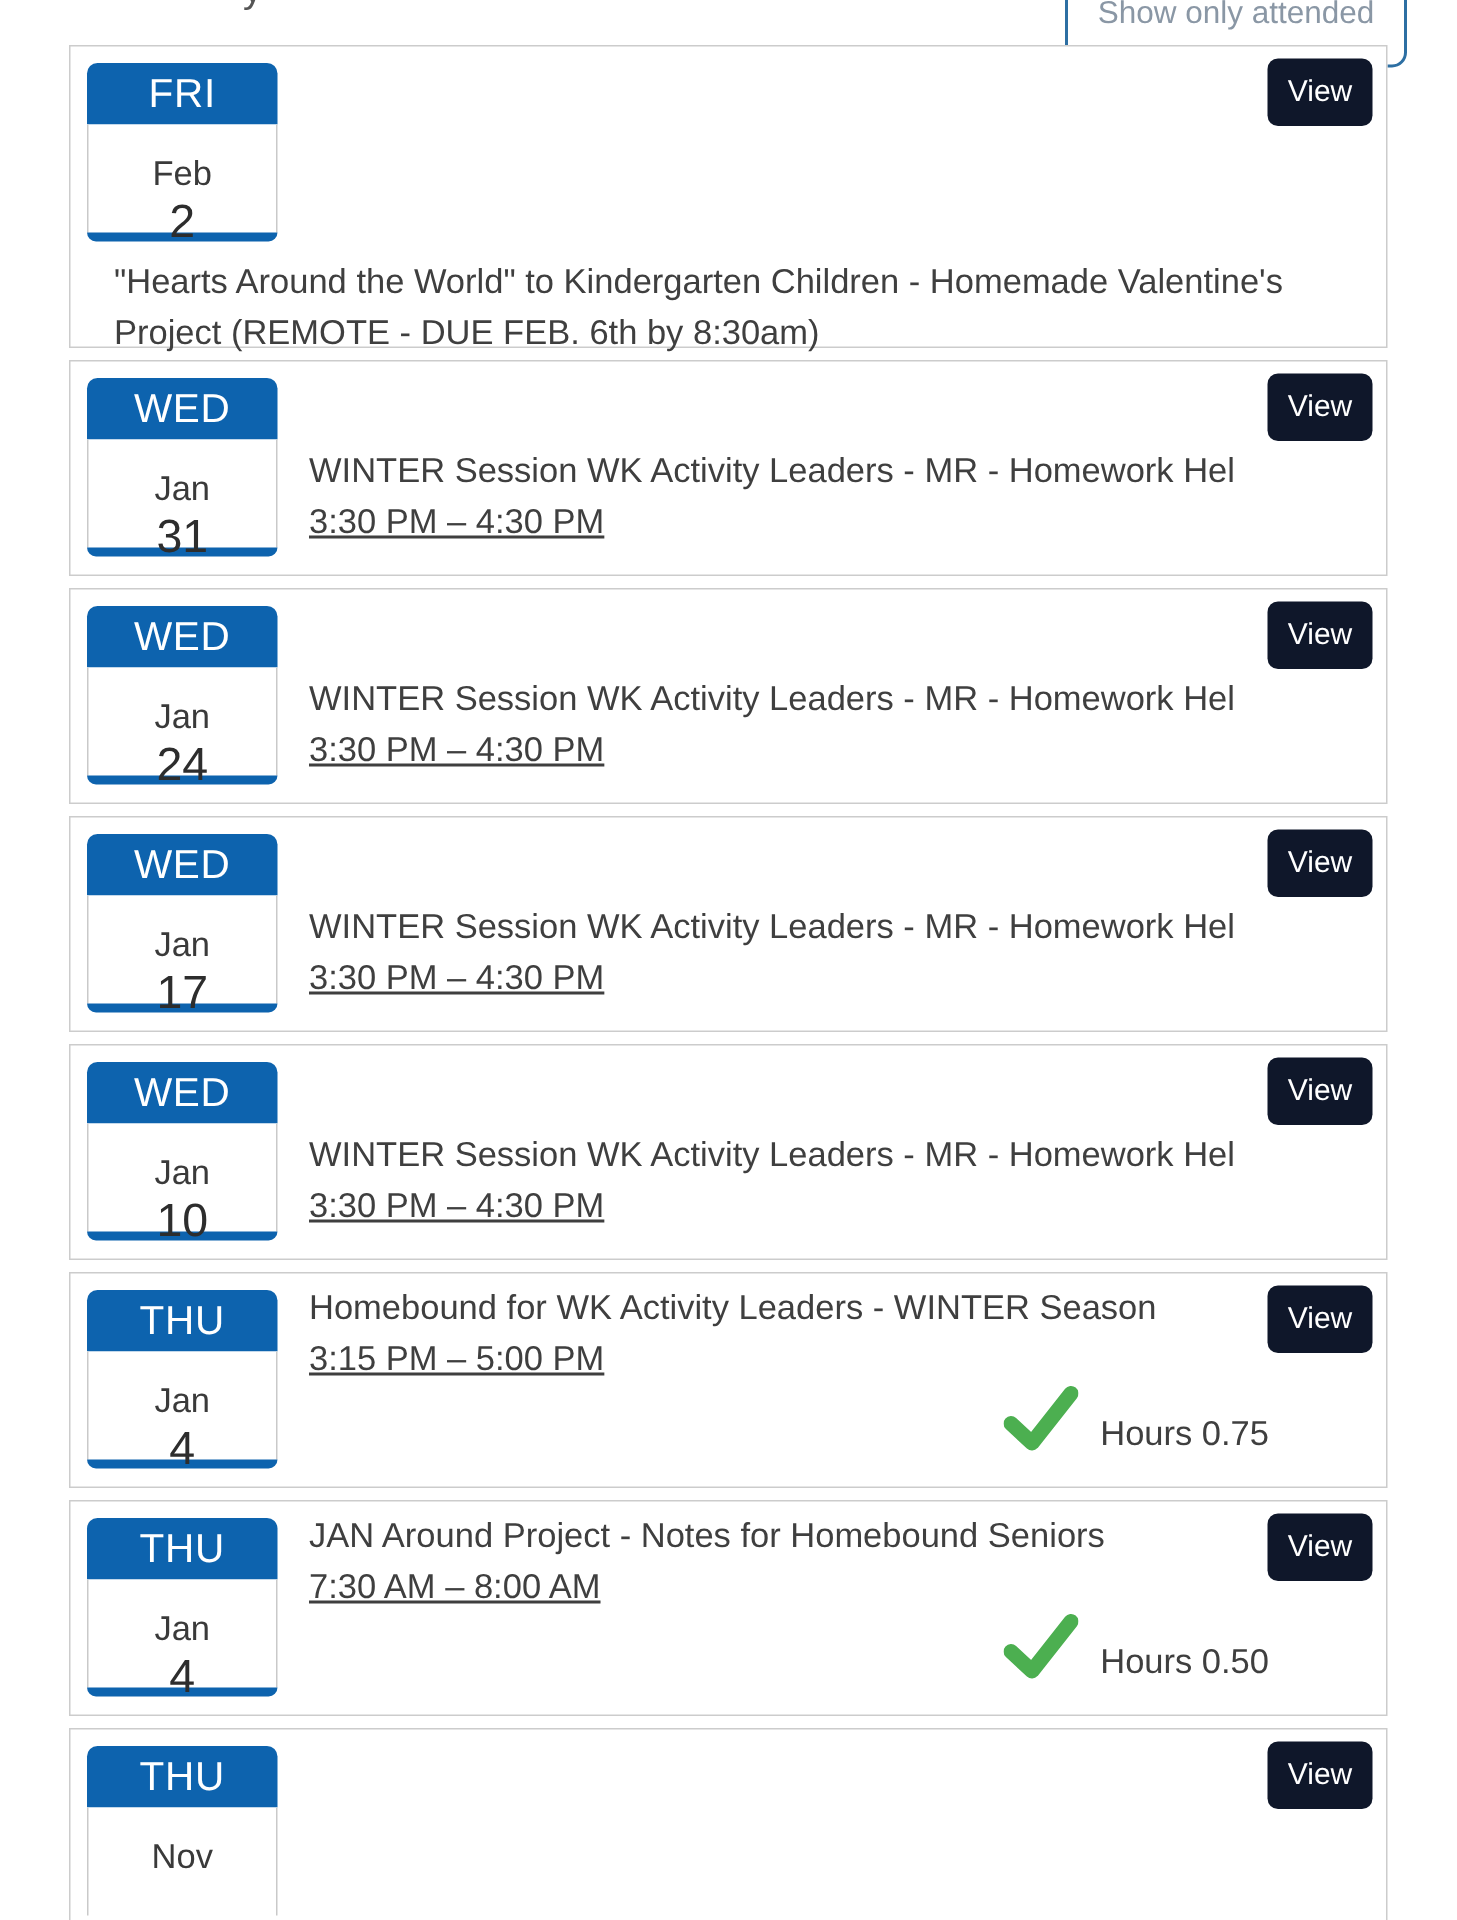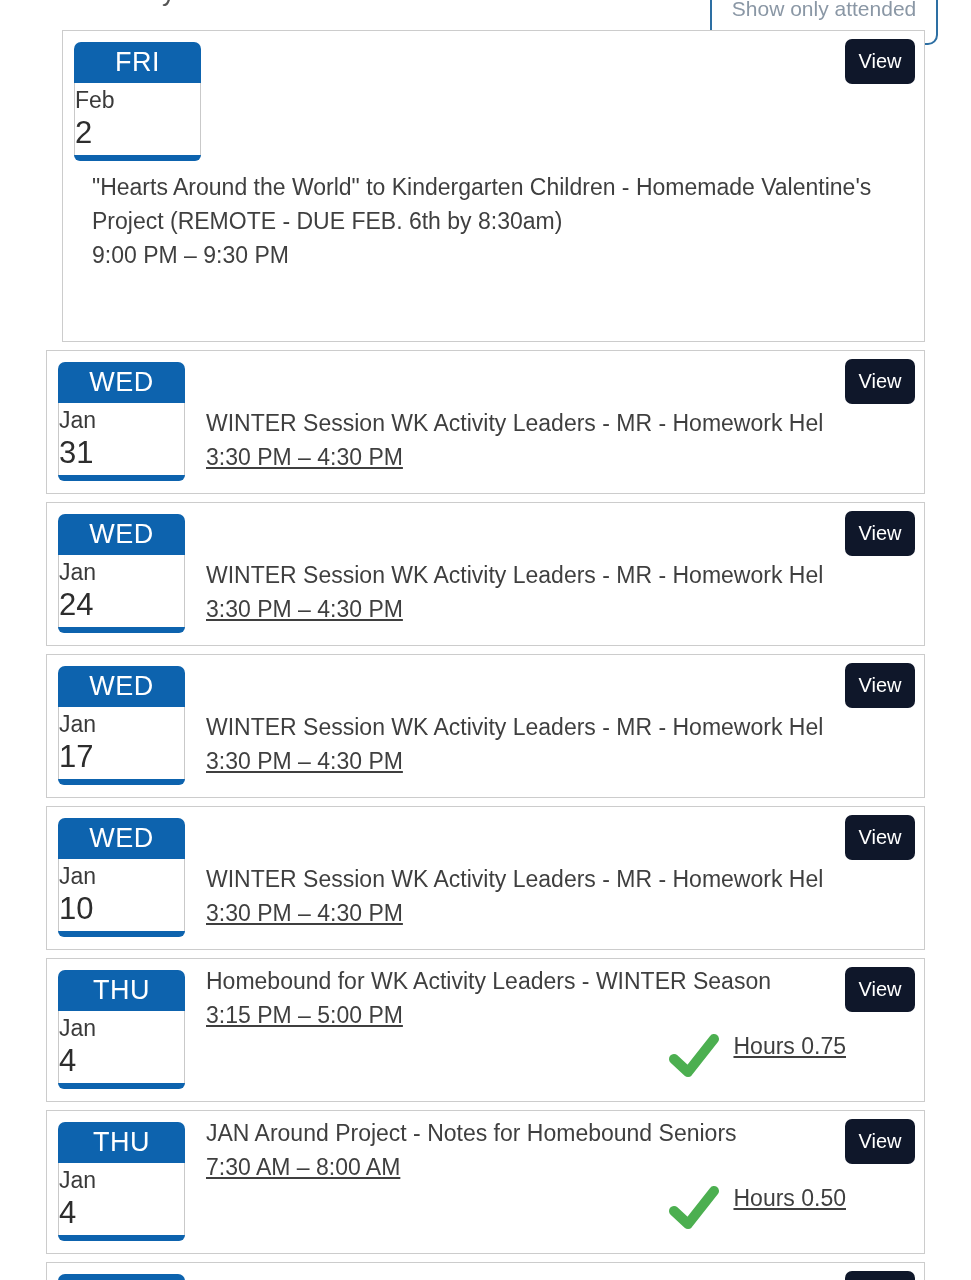--- a/index.html
+++ b/index.html
@@ -34,43 +34,43 @@
   .event-list {
     position: absolute; left: 46px; top: 30px; width: 879px;
   }
   .card {
     position: relative;
     background: #fff;
     border: 1px solid #cccccc;
     margin-bottom: 8px;
     height: 144px;
   }
-  .card--stacked { height: 312px; margin-left: 16px; }
+  .card--stacked { height: 202px; }
   .card--clipped { height: 160px; }
 
   
   .date-badge {
     position: absolute; left: 11px; top: 11px; width: 127px;
   }
   .badge-dow {
     height: 41px;
     background: var(--accent, #0d63ae);
     border-radius: 7px 7px 0 0;
     color: #fff;
     font-size: 27px;
     letter-spacing: 0.5px;
     display: flex; align-items: center; justify-content: center;
   }
   .badge-body {
     background: #fff;
     border-left: 1px solid #c9c9c9;
     border-right: 1px solid #c9c9c9;
     height: 72px;
-    text-align: left;
-    padding-top: 2px;
+    text-align: center;
+    padding-top: 17px;
   }
   .badge-month { font-size: 23px; color: #3a3a3a; line-height: 30px; }
   .badge-day   { font-size: 31px; color: #2d2d2d; line-height: 36px; }
   .badge-bar {
     height: 6px;
     background: var(--accent, #0d63ae);
     border-radius: 0 0 7px 7px;
   }
 
   
@@ -95,22 +95,21 @@
   .card--side.card--hours .time  { top: 39px; }
 
   .card--stacked .content {
     position: absolute; left: 29px; top: 139px; width: 822px;
   }
 
   
   .hours-row {
     display: none;
     position: absolute; top: 74px; right: 78px;
-    align-items: flex-start;
-    text-decoration: underline;
+    align-items: flex-end;
   }
   .card--hours .hours-row { display: flex; }
   .check-icon { width: 50px; height: 46px; margin-right: 14px; }
   .hours-label { font-size: 23px; color: #3f3f3f; }
 </style>
 </head>
 <body>
 
 <div class="page">
 

